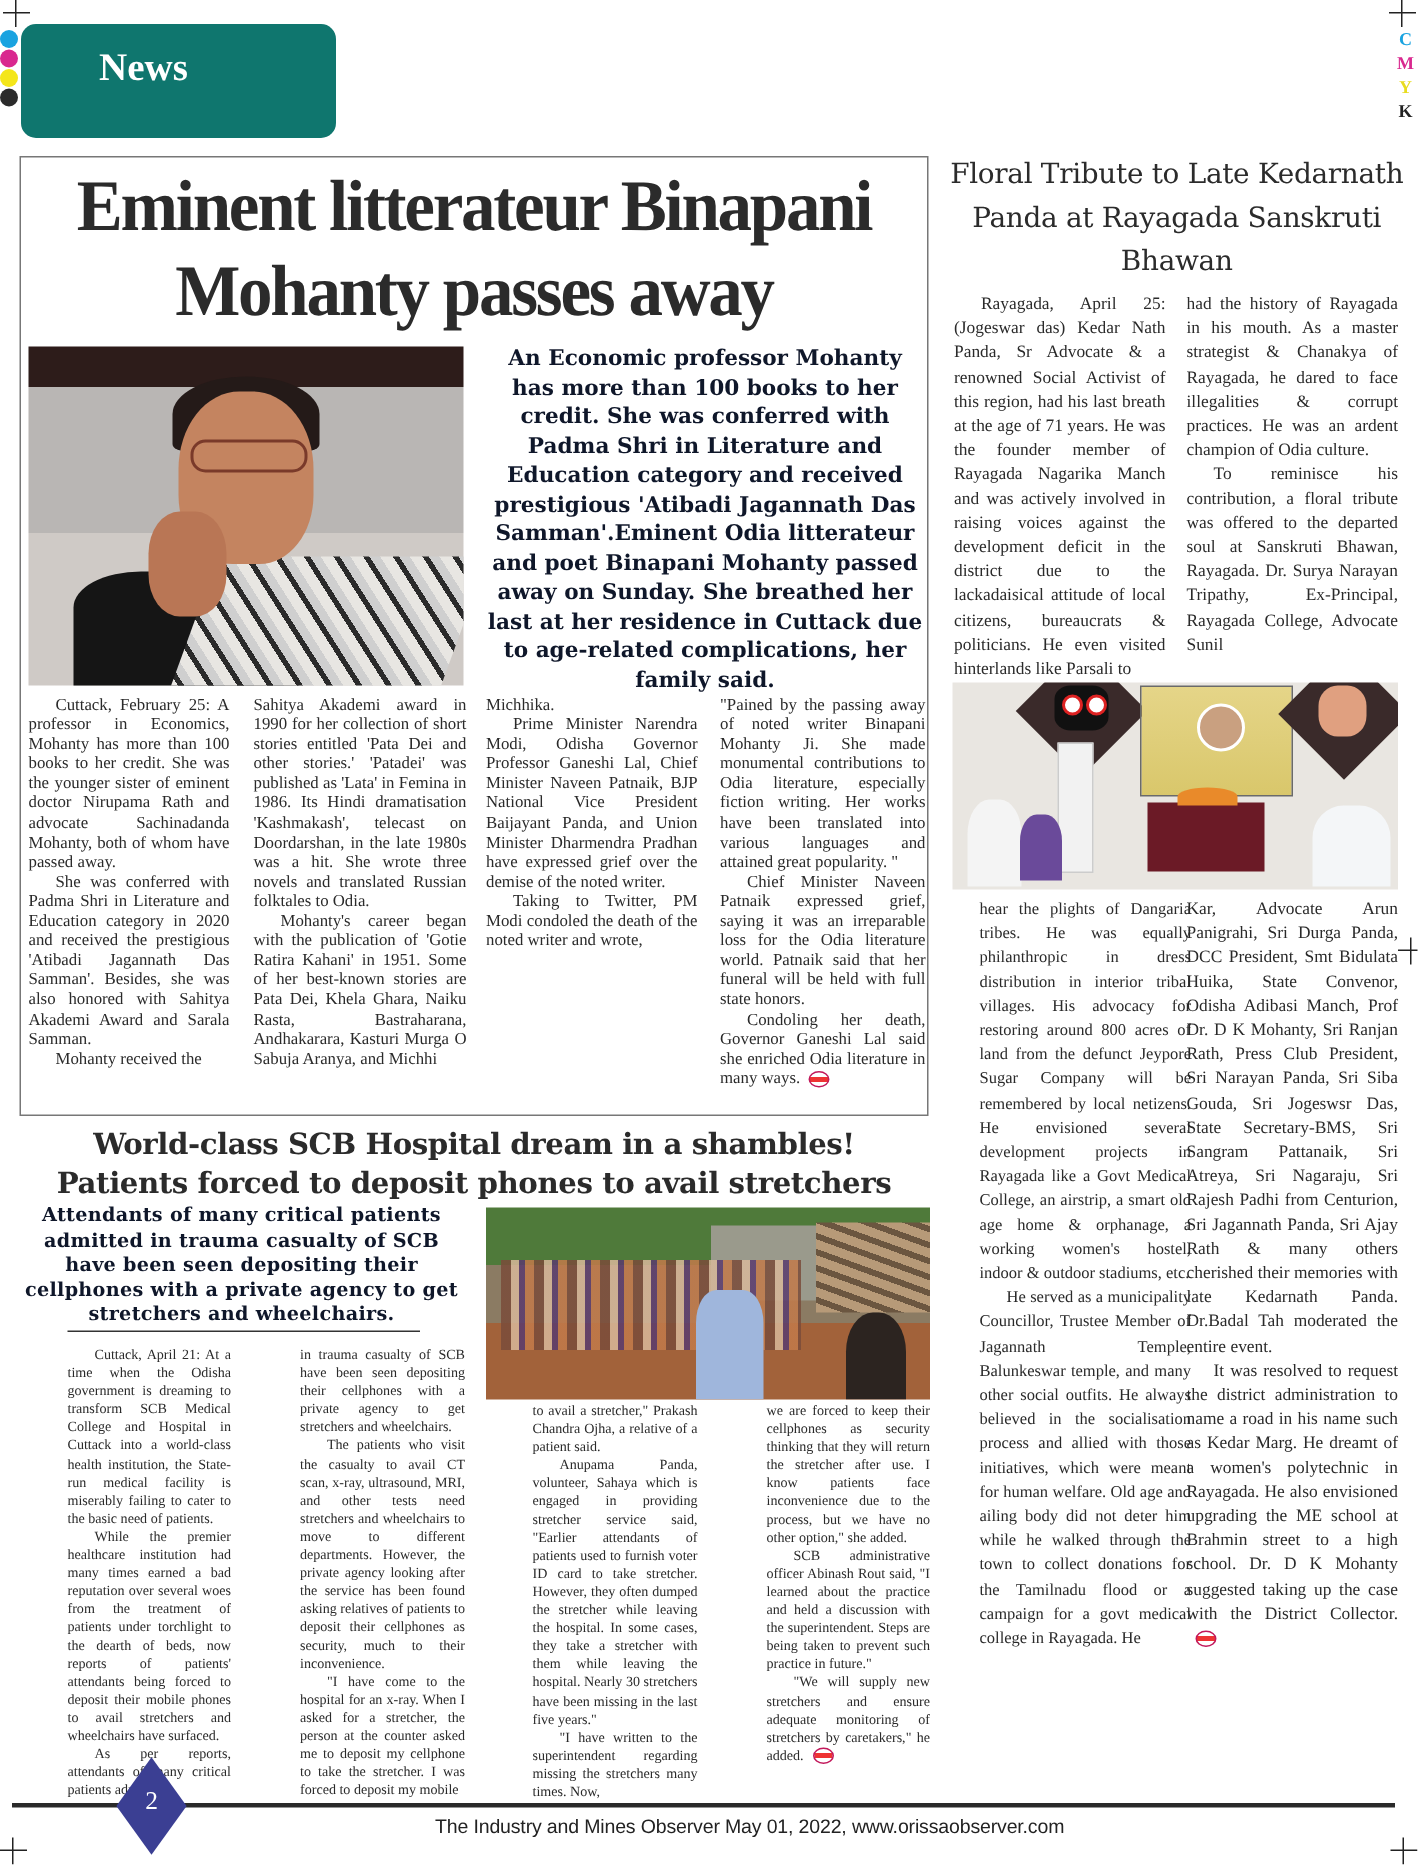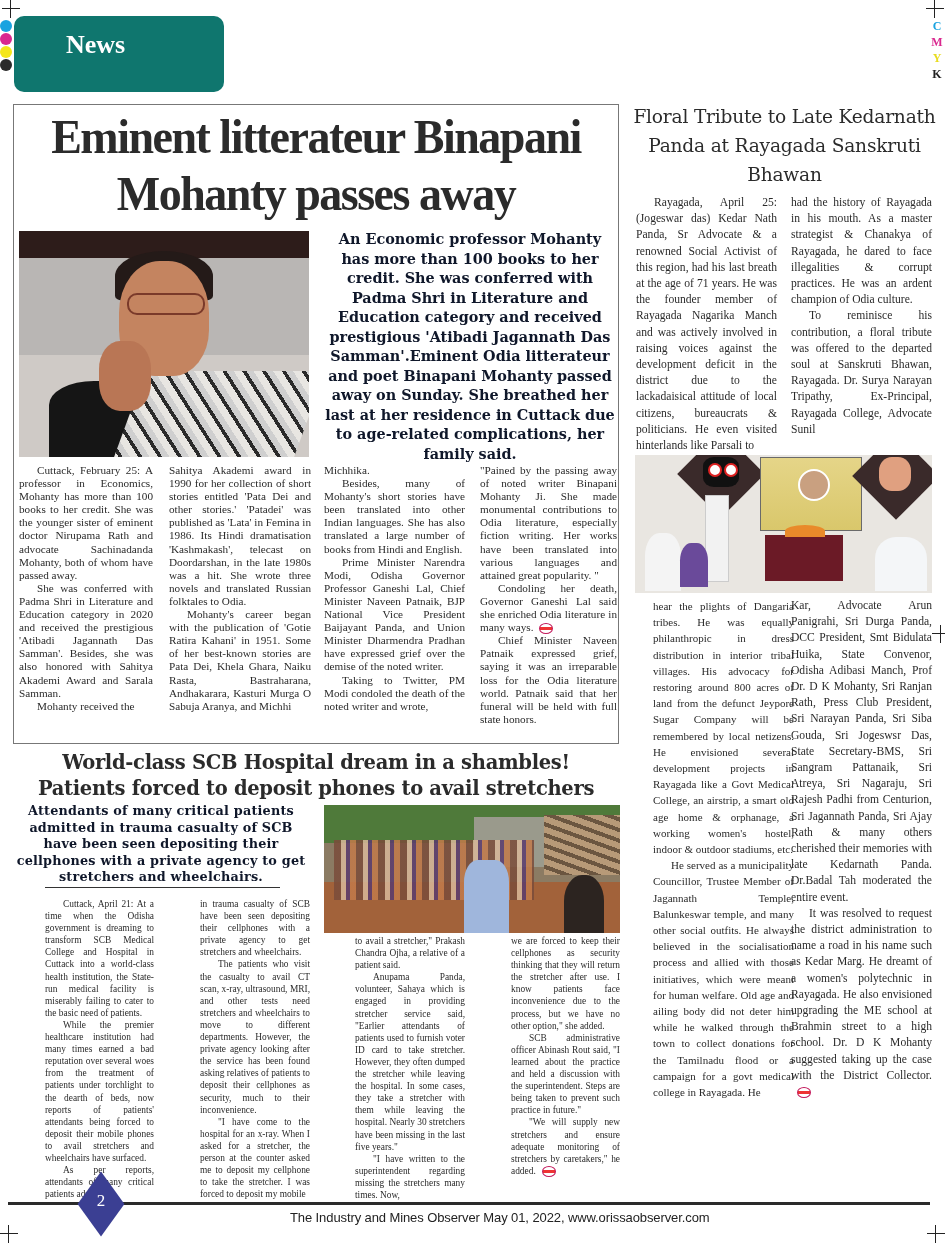--- a/index.html
+++ b/index.html
@@ -161,28 +161,27 @@
   <p>Cuttack, February 25: A professor in Economics, Mohanty has more than 100 books to her credit. She was the younger sister of eminent doctor Nirupama Rath and advocate Sachinadanda Mohanty, both of whom have passed away.</p>
   <p>She was conferred with Padma Shri in Literature and Education category in 2020 and received the prestigious 'Atibadi Jagannath Das Samman'. Besides, she was also honored with Sahitya Akademi Award and Sarala Samman.</p>
   <p>Mohanty received the</p>
 </div>
 <div class="col" style="left:169px; top:464px; width:142px;">
   <p class="noind">Sahitya Akademi award in 1990 for her collection of short stories entitled 'Pata Dei and other stories.'  'Patadei' was published as 'Lata' in Femina in 1986. Its Hindi dramatisation 'Kashmakash', telecast on Doordarshan, in the late 1980s was a hit. She wrote three novels and translated Russian folktales to Odia.</p>
   <p>Mohanty's career began with the publication of 'Gotie Ratira Kahani' in 1951. Some of her best-known stories are Pata Dei, Khela Ghara, Naiku Rasta, Bastraharana, Andhakarara, Kasturi Murga O Sabuja Aranya, and Michhi</p>
 </div>
 <div class="col" style="left:324px; top:464px; width:141px;">
   <p class="noind">Michhika.</p>
-  <p>Besides, many of Mohanty's short stories have been translated into other Indian languages. She has also translated a large number of books from Hindi and English.</p>
   <p>Prime Minister Narendra Modi, Odisha Governor Professor Ganeshi Lal, Chief Minister Naveen Patnaik, BJP National Vice President Baijayant Panda, and Union Minister Dharmendra Pradhan have expressed grief over the demise of the noted writer.</p>
   <p>Taking to Twitter, PM Modi condoled the death of the noted writer and wrote,</p>
 </div>
 <div class="col" style="left:480px; top:464px; width:137px;">
   <p class="noind">"Pained by the passing away of noted writer Binapani Mohanty Ji. She made monumental contributions to Odia literature, especially fiction writing. Her works have been translated into various languages and attained great popularity. "</p>
+  <p>Chief Minister Naveen Patnaik expressed grief, saying it was an irreparable loss for the Odia literature world. Patnaik said that her funeral will be held with full state honors.</p>
   <p><span>Condoling her death, Governor Ganeshi Lal said she enriched Odia literature in many ways.</span><span class="end-mark"></span></p>
-  <p>Chief Minister Naveen Patnaik expressed grief, saying it was an irreparable loss for the Odia literature world. Patnaik said that her funeral will be held with full state honors.</p>
 </div>
 
 <div class="art2-title">
   <div>World-class SCB Hospital dream in a shambles!</div>
   <div>Patients forced to deposit phones to avail stretchers</div>
 </div>
 <div class="deck deck-2">Attendants of many critical patients admitted in trauma casualty of SCB have been seen depositing their cellphones with a private agency to get stretchers and wheelchairs.</div>
 <div class="deck-2-rule"></div>
 
 <div class="photo photo-2">

